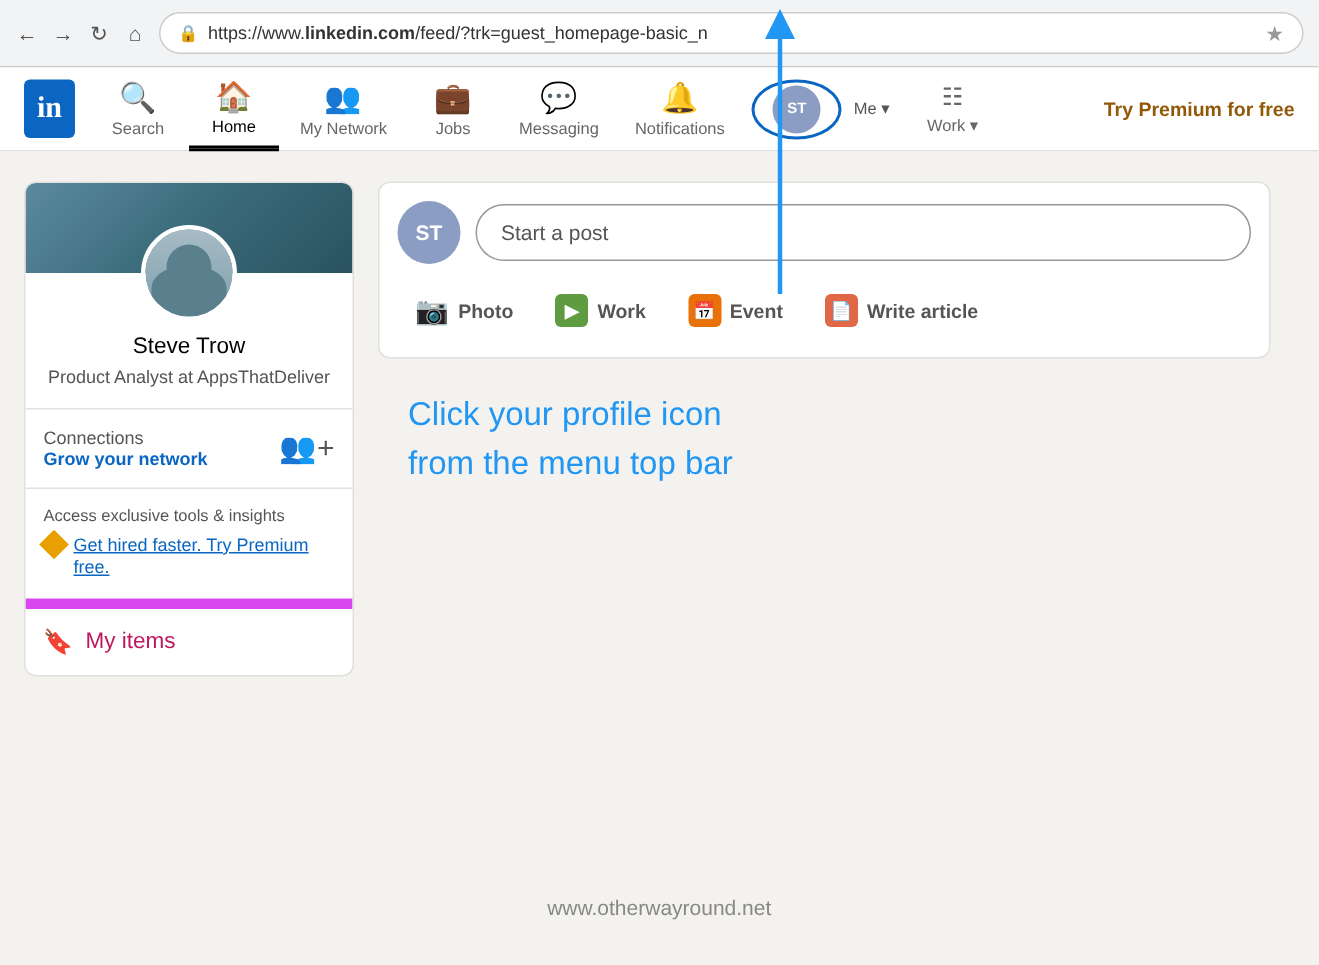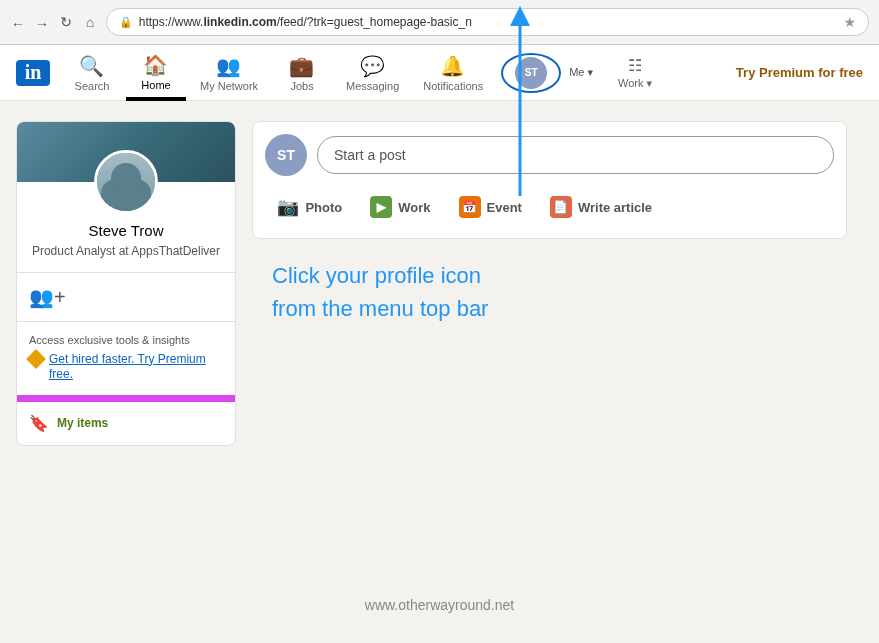--- a/index.html
+++ b/index.html
@@ -10,21 +10,21 @@
     .browser-toolbar { display: flex; align-items: center; padding: 8px 10px; gap: 8px; height: 44px; }
     .browser-btn { width: 16px; height: 16px; display: flex; align-items: center; justify-content: center; cursor: pointer; color: #555; font-size: 14px; }
     .browser-url-bar { flex: 1; display: flex; align-items: center; background: white; border: 1px solid #ccc; border-radius: 20px; padding: 4px 12px; height: 28px; gap: 6px; }
     .browser-url-text { font-size: 12px; color: #333; flex: 1; }
     .browser-url-bold { font-weight: bold; }
     .star-icon { color: #999; font-size: 14px; }
     .lock-icon { color: #999; font-size: 11px; }
 
     
     .linkedin-nav { background: white; border-bottom: 1px solid #e0e0e0; display: flex; align-items: center; padding: 0 16px; height: 56px; gap: 4px; }
-    .nav-logo { width: 34px; height: 26px; background: #0a66c2; border-radius: 4px; display: flex; align-items: center; justify-content: center; margin-right: 8px; flex-shrink: 0; }
+    .nav-logo { width: 34px; height: 39px; background: #0a66c2; border-radius: 4px; display: flex; align-items: center; justify-content: center; margin-right: 8px; flex-shrink: 0; }
     .nav-logo span { color: white; font-size: 20px; font-weight: bold; font-family: serif; }
     .nav-item { display: flex; flex-direction: column; align-items: center; justify-content: center; padding: 0 10px; height: 56px; cursor: pointer; color: #666; font-size: 11px; gap: 2px; position: relative; min-width: 60px; }
     .nav-item.active { color: #000; border-bottom: 2px solid #000; }
     .nav-icon { font-size: 20px; }
     .avatar-circle { width: 28px; height: 28px; border-radius: 50%; background: #8B9DC3; display: flex; align-items: center; justify-content: center; border: 2px solid #0a66c2; color: white; font-size: 12px; font-weight: bold; }
     .nav-premium { margin-left: auto; }
     .premium-link { color: #915907; font-size: 13px; font-weight: 600; text-decoration: none; line-height: 1.3; text-align: center; }
 
     
     .main-content { display: flex; gap: 0; padding: 20px 16px; background: #f3f2ef; min-height: calc(643px - 100px); }
@@ -44,21 +44,21 @@
     .add-connection-icon { color: #555; font-size: 20px; cursor: pointer; }
 
     .premium-section { padding: 12px; border-bottom: 7px solid #d946ef; }
     .premium-text { font-size: 11px; color: #555; margin-bottom: 6px; }
     .premium-link-card { display: flex; align-items: flex-start; gap: 6px; }
     .premium-diamond { width: 14px; height: 14px; background: #e8a000; transform: rotate(45deg); flex-shrink: 0; }
     .premium-cta { font-size: 12px; color: #0a66c2; text-decoration: underline; cursor: pointer; line-height: 1.3; }
 
     .my-items-section { padding: 12px; display: flex; align-items: center; gap: 8px; cursor: pointer; }
     .bookmark-icon { color: #555; font-size: 16px; }
-    .my-items-text { font-size: 12px; color: #4d7c0f; font-weight: 700; }
+    .my-items-text { font-size: 15px; color: #be185d; font-weight: 400; }
 
     
     .center-area { flex: 1; margin: 0 16px; }
     .post-box { background: white; border: 1px solid #e0e0e0; border-radius: 8px; padding: 12px; }
     .post-input-row { display: flex; align-items: center; gap: 10px; margin-bottom: 12px; }
     .post-avatar { width: 42px; height: 42px; border-radius: 50%; background: #8B9DC3; flex-shrink: 0; display: flex; align-items: center; justify-content: center; }
     .post-input { flex: 1; border: 1px solid #999; border-radius: 20px; padding: 10px 16px; font-size: 14px; color: #555; cursor: pointer; }
     .post-actions { display: flex; gap: 4px; }
     .post-action { display: flex; align-items: center; gap: 6px; padding: 8px 12px; border-radius: 4px; cursor: pointer; color: #555; font-size: 13px; font-weight: 600; }
     .video-icon { color: #5f9b41; font-size: 18px; background: #5f9b41; width: 22px; height: 22px; border-radius: 4px; display: flex; align-items: center; justify-content: center; color: white; font-size: 12px; }
@@ -158,20 +158,24 @@
           </div>
         </div>
       </div>
     </div>
     <div class="profile-info">
       <div class="profile-name">Steve Trow</div>
       <div class="profile-title">Product Analyst at AppsThatDeliver</div>
     </div>
 
     <div class="connections-section">
+      <div class="connections-text">
+        <h4>Connections</h4>
+        <p>Grow your network</p>
+      </div>
       <div class="add-connection-icon">👥+</div>
     </div>
 
     <div class="premium-section">
       <div class="premium-text">Access exclusive tools &amp; insights</div>
       <div class="premium-link-card">
         <div class="premium-diamond"></div>
         <a class="premium-cta" href="#">Get hired faster. Try Premium free.</a>
       </div>
     </div>

